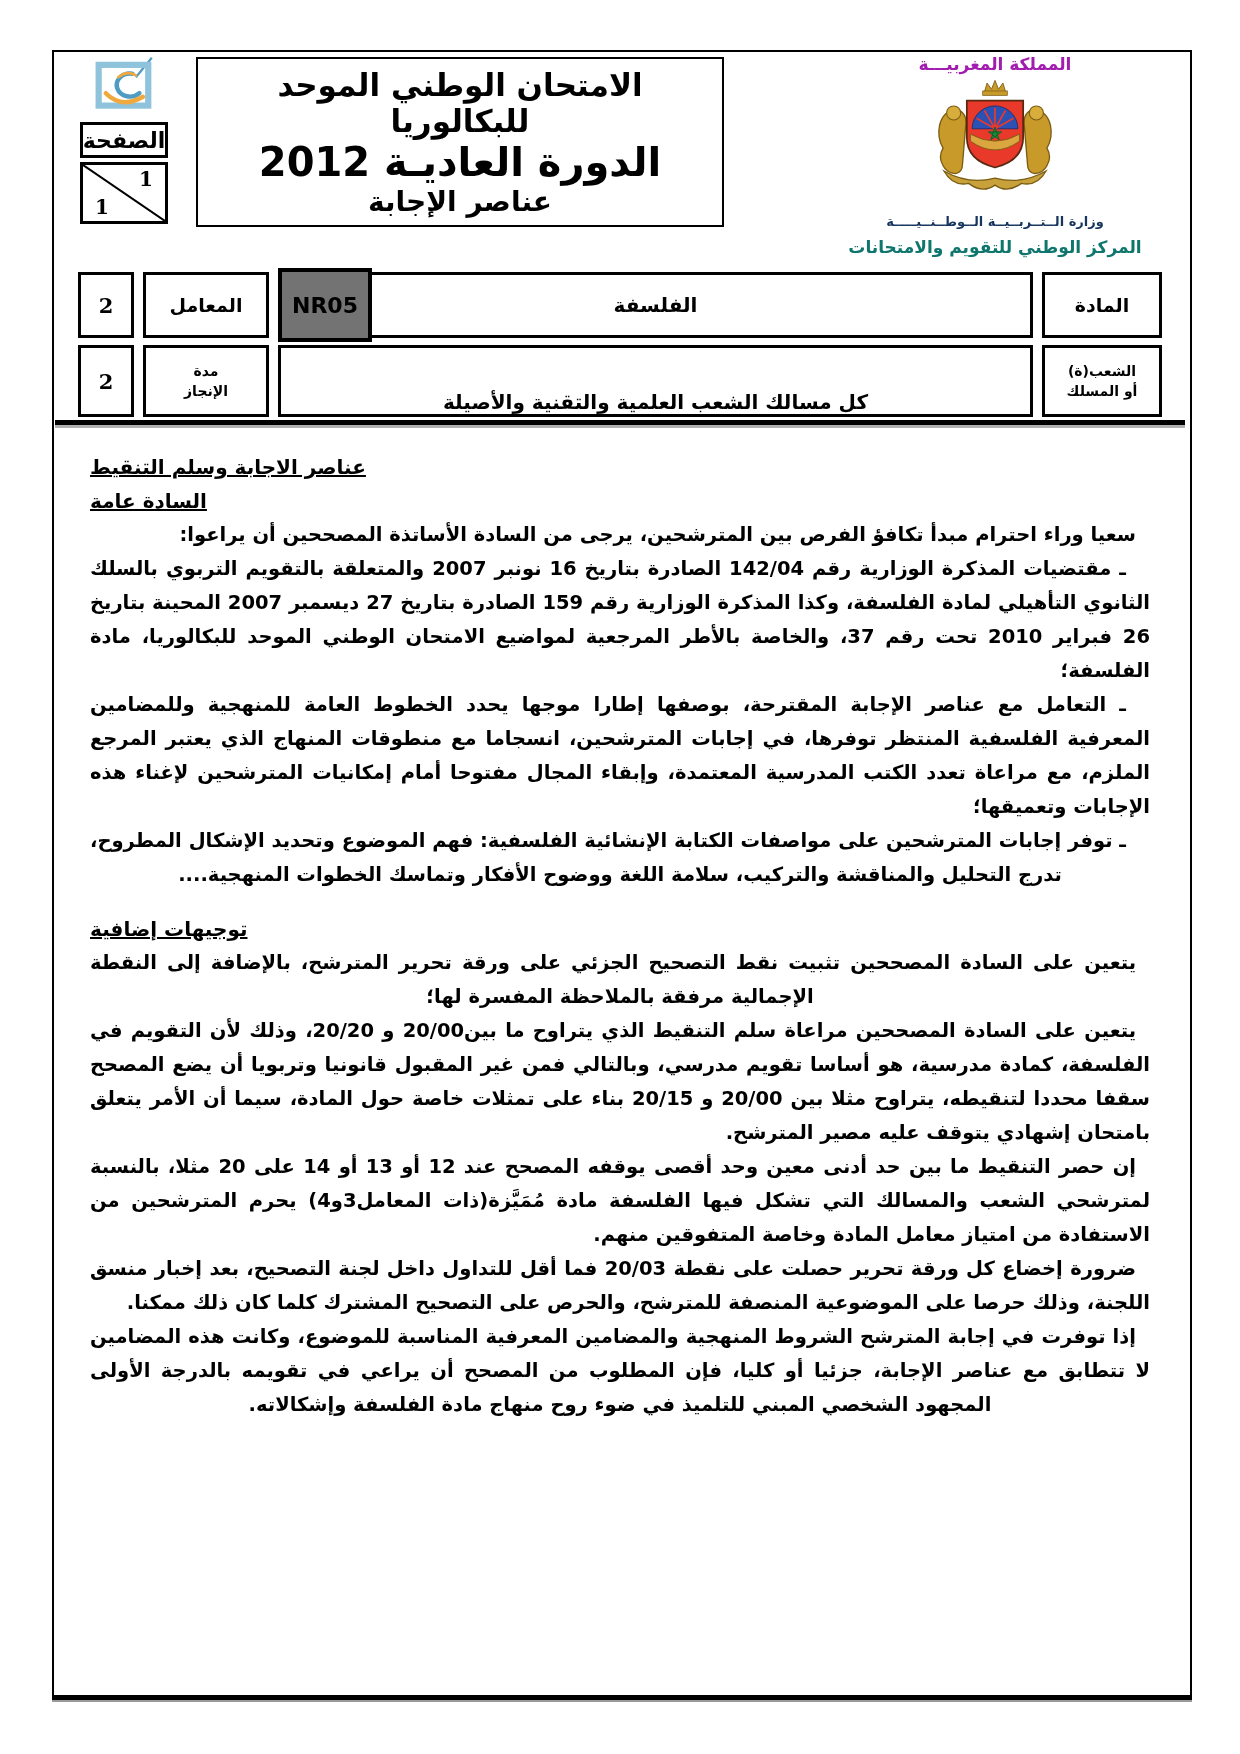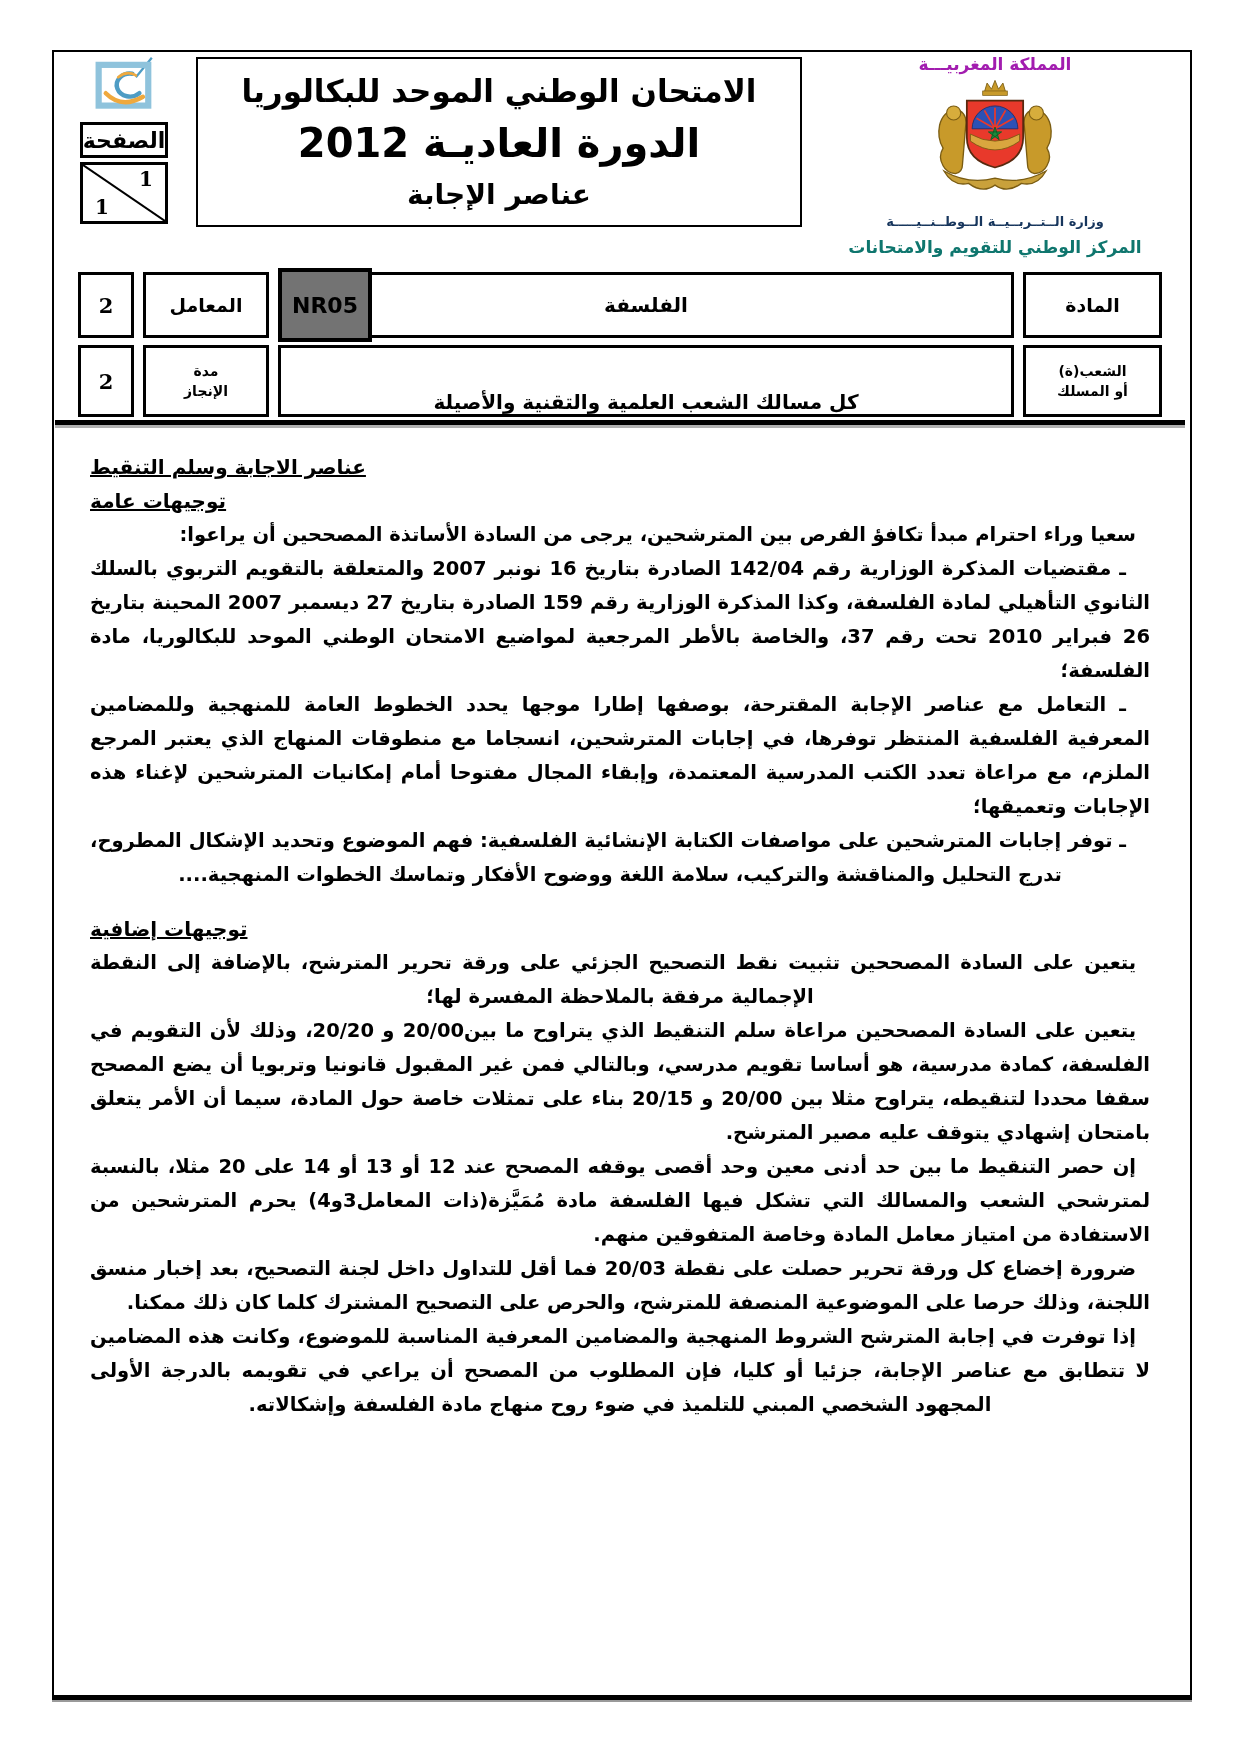--- a/index.html
+++ b/index.html
@@ -27,21 +27,21 @@
   }
   .page-num-box {
     position:absolute; left:80px; top:162px; width:88px; height:62px;
     border:3px solid #000;
   }
   .page-num-box svg { position:absolute; inset:0; width:100%; height:100%; }
   .pn-top { position:absolute; right:12px; top:2px; font-size:20px; font-weight:bold; font-family:"DejaVu Serif", serif; }
   .pn-bottom { position:absolute; left:12px; bottom:2px; font-size:20px; font-weight:bold; font-family:"DejaVu Serif", serif; }
 
   .title-box {
-    position:absolute; left:196px; top:57px; width:606px; height:170px;
+    position:absolute; left:196px; top:57px; width:528px; height:170px;
     border:2px solid #000;
     display:flex; flex-direction:column; align-items:center; justify-content:space-around;
     padding:8px 6px; text-align:center;
   }
   .title-l1 { font-size:31px; font-weight:bold; letter-spacing:0px; }
   .title-l2 { font-size:40px; font-weight:bold; }
   .title-l3 { font-size:28px; font-weight:bold; }
 
   .gov-block {
     position:absolute; left:806px; top:54px; width:378px;
@@ -54,21 +54,21 @@
   
   .info-table { position:absolute; left:78px; top:272px; width:1084px; direction:rtl; }
   .info-row { display:flex; gap:9px; margin-bottom:7px; }
   .cell {
     border:3px solid #000; background:#fff;
     display:flex; align-items:center; justify-content:center;
     font-weight:bold; text-align:center;
   }
   .row1 .cell { height:66px; }
   .row2 .cell { height:72px; }
-  .c-label { width:139px; font-size:19px;text-align:center; }
+  .c-label { width:120px; font-size:19px;text-align:center; }
   .c-wide { flex:1; position:relative; font-size:20px; }
   .c-coeff { width:126px; font-size:19px; }
   .c-val { width:56px; font-size:21px; font-family:"DejaVu Serif", serif; }
   .c-small { font-size:14px; line-height:20px; }
   .nr-box {
     position:absolute; left:-3px; top:-7px; height:calc(100% + 14px); width:94px;
     border:4px solid #000; background:#737373;
     display:flex; align-items:center; justify-content:center;
     font-size:22px; font-weight:bold; direction:ltr;
     font-family:"DejaVu Sans", sans-serif;
@@ -180,21 +180,21 @@
         </div>
       </div>
       <div class="cell c-val">2</div>
     </div>
   </div>
 
   <div class="divider"></div>
 
   <div class="doc-body">
     <div class="h-center">عناصر الاجابة وسلم التنقيط</div>
-    <div class="h-center">توجيهات عامة</div>
+    <div class="h-center">السادة عامة</div>
     <div class="para">سعيا  وراء احترام مبدأ تكافؤ الفرص بين المترشحين، يرجى من السادة الأساتذة المصححين أن يراعوا:</div>
     <div class="bullet">ـ   مقتضيات المذكرة الوزارية رقم  142/04 الصادرة بتاريخ  16 نونبر 2007 والمتعلقة بالتقويم التربوي بالسلك الثانوي التأهيلي لمادة الفلسفة، وكذا المذكرة الوزارية رقم 159 الصادرة بتاريخ 27 ديسمبر 2007 المحينة بتاريخ 26 فبراير 2010 تحت رقم 37، والخاصة بالأطر المرجعية لمواضيع الامتحان الوطني الموحد للبكالوريا، مادة الفلسفة؛</div>
     <div class="bullet">ـ   التعامل مع عناصر الإجابة المقترحة، بوصفها إطارا موجها يحدد الخطوط العامة للمنهجية وللمضامين المعرفية الفلسفية المنتظر توفرها، في إجابات المترشحين، انسجاما مع منطوقات المنهاج الذي يعتبر المرجع الملزم، مع مراعاة تعدد الكتب المدرسية المعتمدة، وإبقاء المجال مفتوحا أمام إمكانيات المترشحين لإغناء هذه الإجابات وتعميقها؛</div>
     <div class="bullet center-last">ـ   توفر إجابات المترشحين على مواصفات الكتابة الإنشائية الفلسفية: فهم الموضوع وتحديد الإشكال المطروح، تدرج التحليل والمناقشة والتركيب، سلامة اللغة ووضوح الأفكار وتماسك الخطوات المنهجية....</div>
     <div class="h-center sp-top">توجيهات إضافية</div>
     <div class="para center-last">يتعين على السادة المصححين تثبيت نقط التصحيح الجزئي على ورقة تحرير المترشح، بالإضافة إلى النقطة الإجمالية مرفقة بالملاحظة المفسرة لها؛</div>
     <div class="para">يتعين على السادة المصححين مراعاة سلم التنقيط الذي يتراوح ما بين20/00 و 20/20، وذلك لأن التقويم في الفلسفة، كمادة مدرسية، هو أساسا تقويم مدرسي، وبالتالي فمن غير المقبول قانونيا وتربويا أن يضع المصحح سقفا محددا لتنقيطه، يتراوح مثلا بين 20/00 و  20/15 بناء على تمثلات خاصة حول المادة، سيما أن الأمر يتعلق بامتحان إشهادي يتوقف عليه مصير المترشح.</div>
     <div class="para">إن حصر التنقيط ما بين حد أدنى معين وحد أقصى يوقفه المصحح عند   12 أو 13 أو 14 على 20 مثلا، بالنسبة لمترشحي الشعب والمسالك التي تشكل فيها الفلسفة مادة مُمَيَّزة(ذات المعامل3و4) يحرم المترشحين من الاستفادة من امتياز معامل المادة وخاصة المتفوقين منهم.</div>
     <div class="para">ضرورة إخضاع كل ورقة تحرير حصلت على نقطة   20/03 فما أقل للتداول داخل لجنة التصحيح، بعد إخبار منسق اللجنة، وذلك حرصا على الموضوعية المنصفة للمترشح، والحرص على التصحيح المشترك كلما كان ذلك ممكنا.</div>
     <div class="para center-last">إذا توفرت في إجابة المترشح الشروط المنهجية والمضامين المعرفية المناسبة للموضوع، وكانت هذه المضامين لا تتطابق مع عناصر الإجابة، جزئيا أو كليا، فإن المطلوب من المصحح أن يراعي في تقويمه بالدرجة الأولى المجهود الشخصي المبني للتلميذ في ضوء روح منهاج مادة الفلسفة وإشكالاته.</div>

